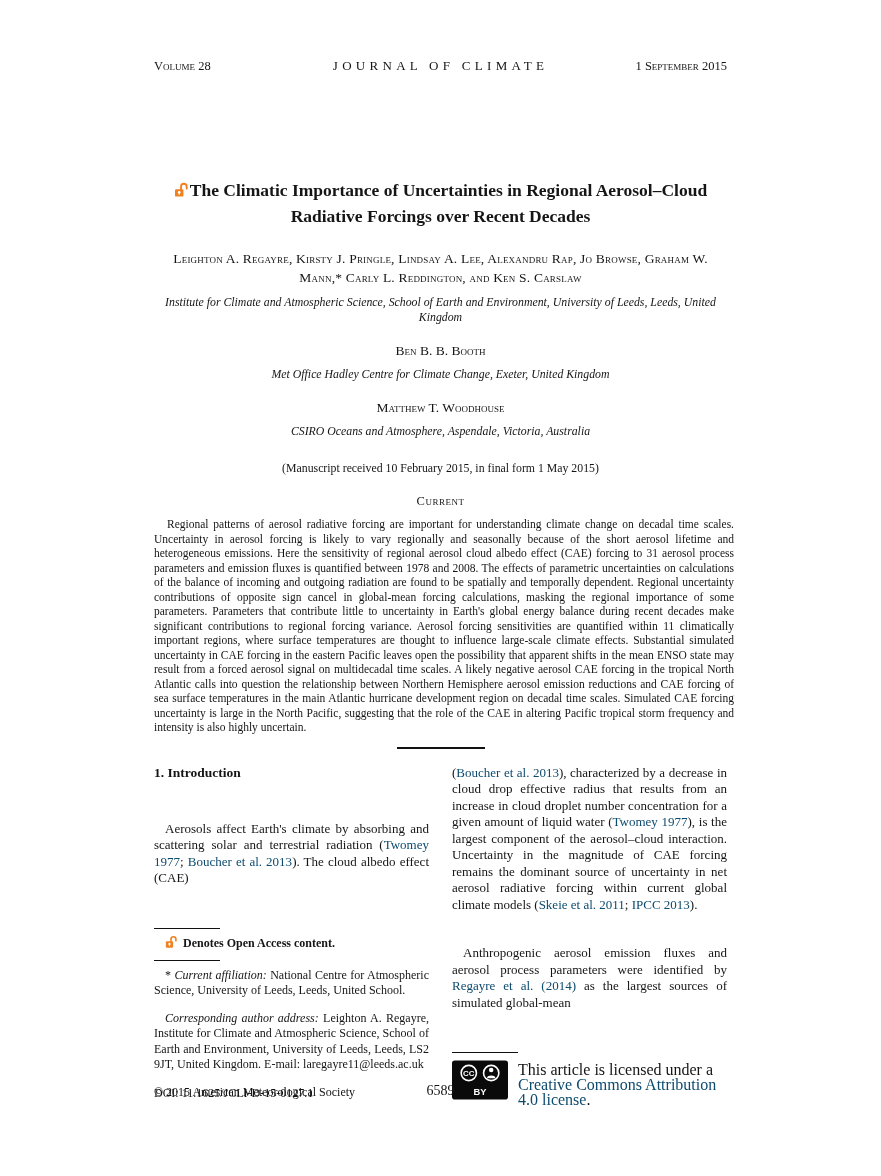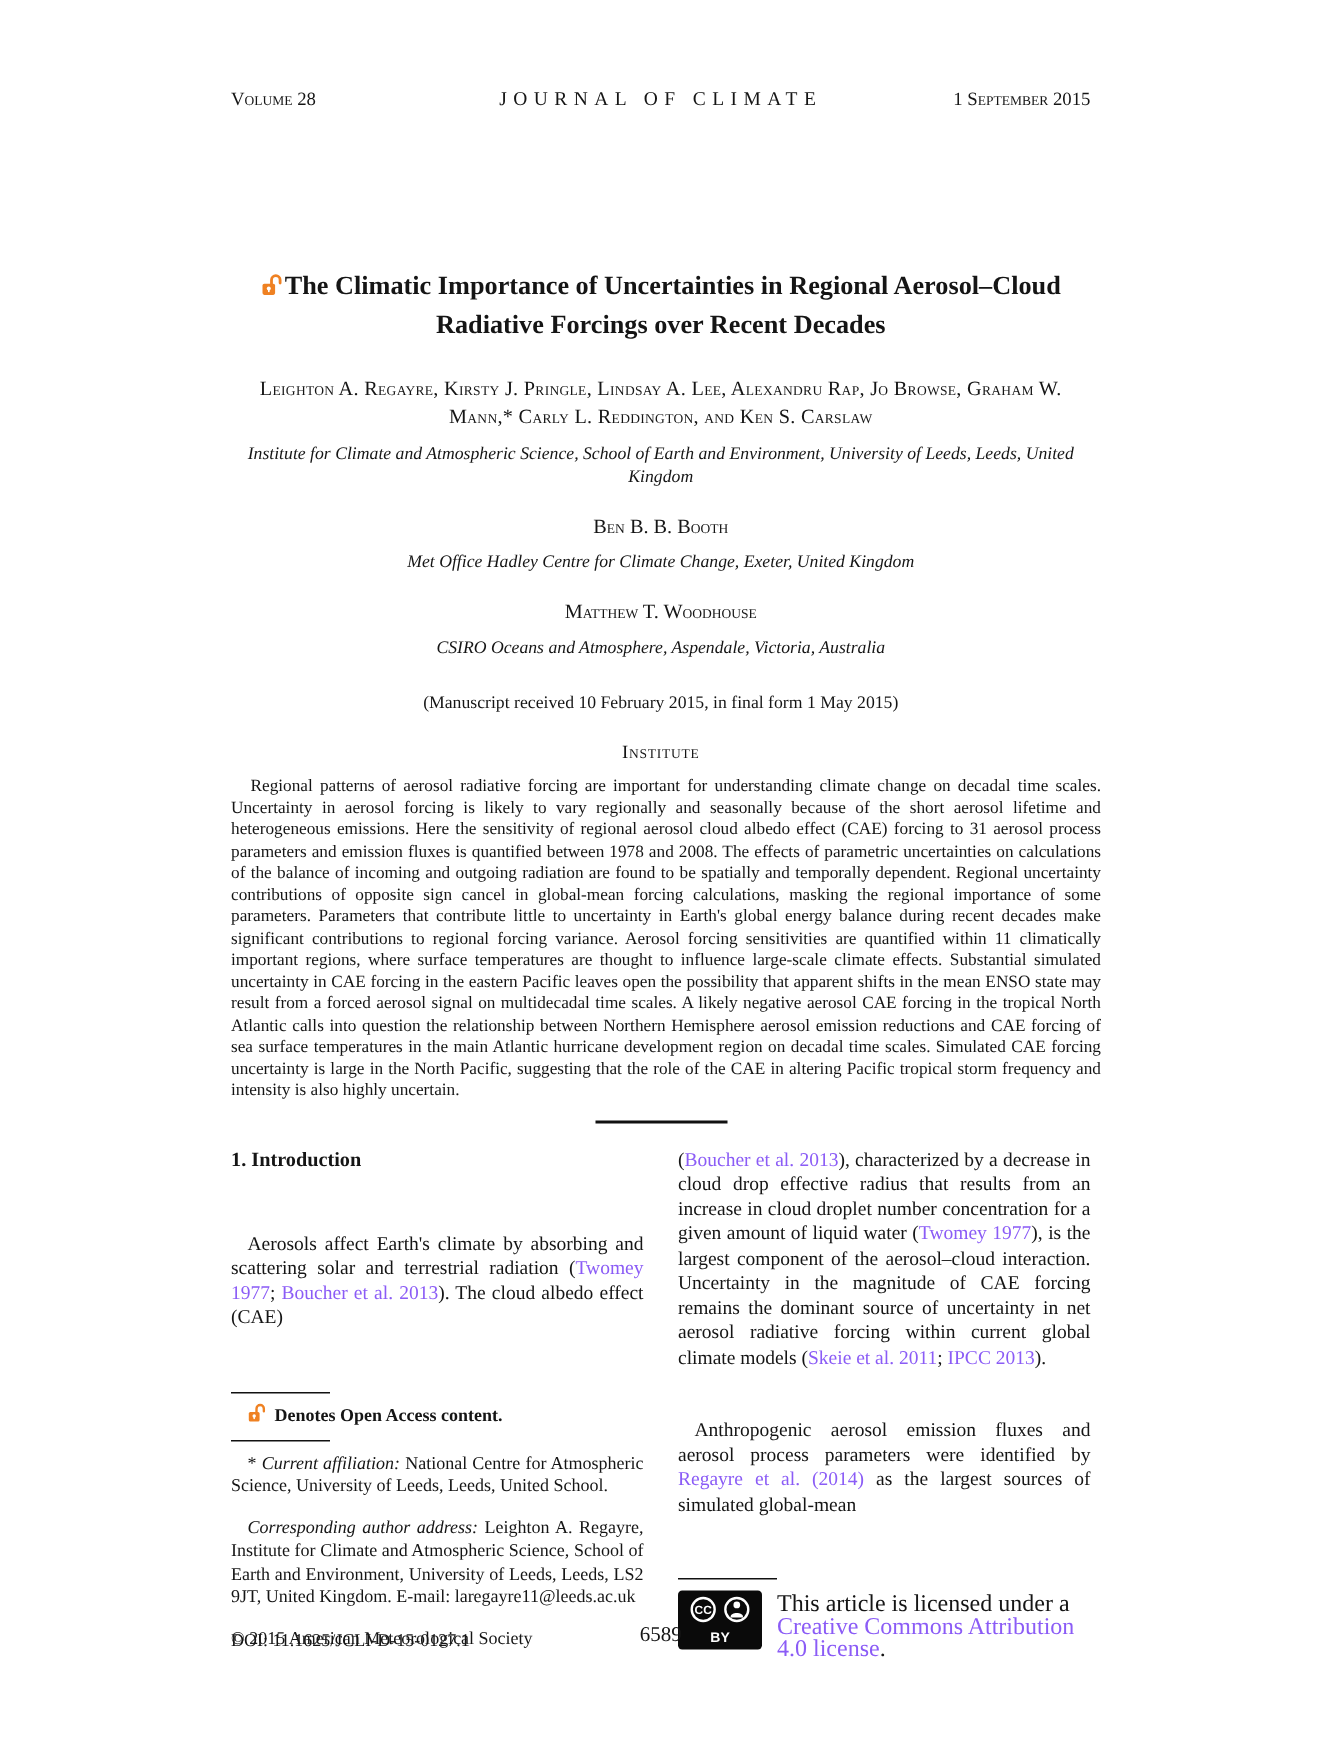--- a/index.html
+++ b/index.html
@@ -87,21 +87,21 @@
   .license { margin-top: auto; }
   .license-row { display: flex; gap: 10px; align-items: flex-start; }
   .cc-badge svg { display: block; }
   .license-text { font-size: 16px; line-height: 15px; text-align: left; margin: 2px 0 0 0; }
 
   
   .page-footer { margin-top: 18px; position: relative; height: 20px; }
   .copyright { position: absolute; left: 0; top: 2px; font-size: 12px; }
   .pageno { display: block; text-align: center; font-size: 14px; }
 
-  .ref-link { color: #8b5cf6; text-decoration: none; cursor: pointer; }
+  .ref-link { color: #0c4a6e; text-decoration: none; cursor: pointer; }
   .it { font-style: italic; }
 </style>
 </head>
 <body>
 
 <div class="page">
 
   <header class="masthead">
     <span class="sc-text left">Volume 28</span>
     <span class="journal">JOURNAL OF CLIMATE</span>
@@ -119,21 +119,21 @@
   <p class="affil">Institute for Climate and Atmospheric Science, School of Earth and Environment, University of Leeds, Leeds, United Kingdom</p>
 
   <p class="author-single sc-text">Ben B. B. Booth</p>
   <p class="affil">Met Office Hadley Centre for Climate Change, Exeter, United Kingdom</p>
 
   <p class="author-single sc-text">Matthew T. Woodhouse</p>
   <p class="affil">CSIRO Oceans and Atmosphere, Aspendale, Victoria, Australia</p>
 
   <p class="manuscript">(Manuscript received 10 February 2015, in final form 1 May 2015)</p>
 
-  <p class="abs-head sc-text">Institute</p>
+  <p class="abs-head sc-text">Current</p>
   <p class="abs-body">Regional patterns of aerosol radiative forcing are important for understanding climate change on decadal time scales. Uncertainty in aerosol forcing is likely to vary regionally and seasonally because of the short aerosol lifetime and heterogeneous emissions. Here the sensitivity of regional aerosol cloud albedo effect (CAE) forcing to 31 aerosol process parameters and emission fluxes is quantified between 1978 and 2008. The effects of parametric uncertainties on calculations of the balance of incoming and outgoing radiation are found to be spatially and temporally dependent. Regional uncertainty contributions of opposite sign cancel in global-mean forcing calculations, masking the regional importance of some parameters. Parameters that contribute little to uncertainty in Earth's global energy balance during recent decades make significant contributions to regional forcing variance. Aerosol forcing sensitivities are quantified within 11 climatically important regions, where surface temperatures are thought to influence large-scale climate effects. Substantial simulated uncertainty in CAE forcing in the eastern Pacific leaves open the possibility that apparent shifts in the mean ENSO state may result from a forced aerosol signal on multidecadal time scales. A likely negative aerosol CAE forcing in the tropical North Atlantic calls into question the relationship between Northern Hemisphere aerosol emission reductions and CAE forcing of sea surface temperatures in the main Atlantic hurricane development region on decadal time scales. Simulated CAE forcing uncertainty is large in the North Pacific, suggesting that the role of the CAE in altering Pacific tropical storm frequency and intensity is also highly uncertain.</p>
   <div class="abs-rule"></div>
 
   <div class="columns">
 
     <div class="col">
       <h2 class="sec-head">1. Introduction</h2>
       <p class="body-par indent"><span>Aerosols affect Earth's climate by absorbing and scattering solar and terrestrial radiation (</span><a class="ref-link" href="#">Twomey 1977</a><span>; </span><a class="ref-link" href="#">Boucher et al. 2013</a><span>). The cloud albedo effect (CAE)</span></p>
 
       <div class="footnotes">

